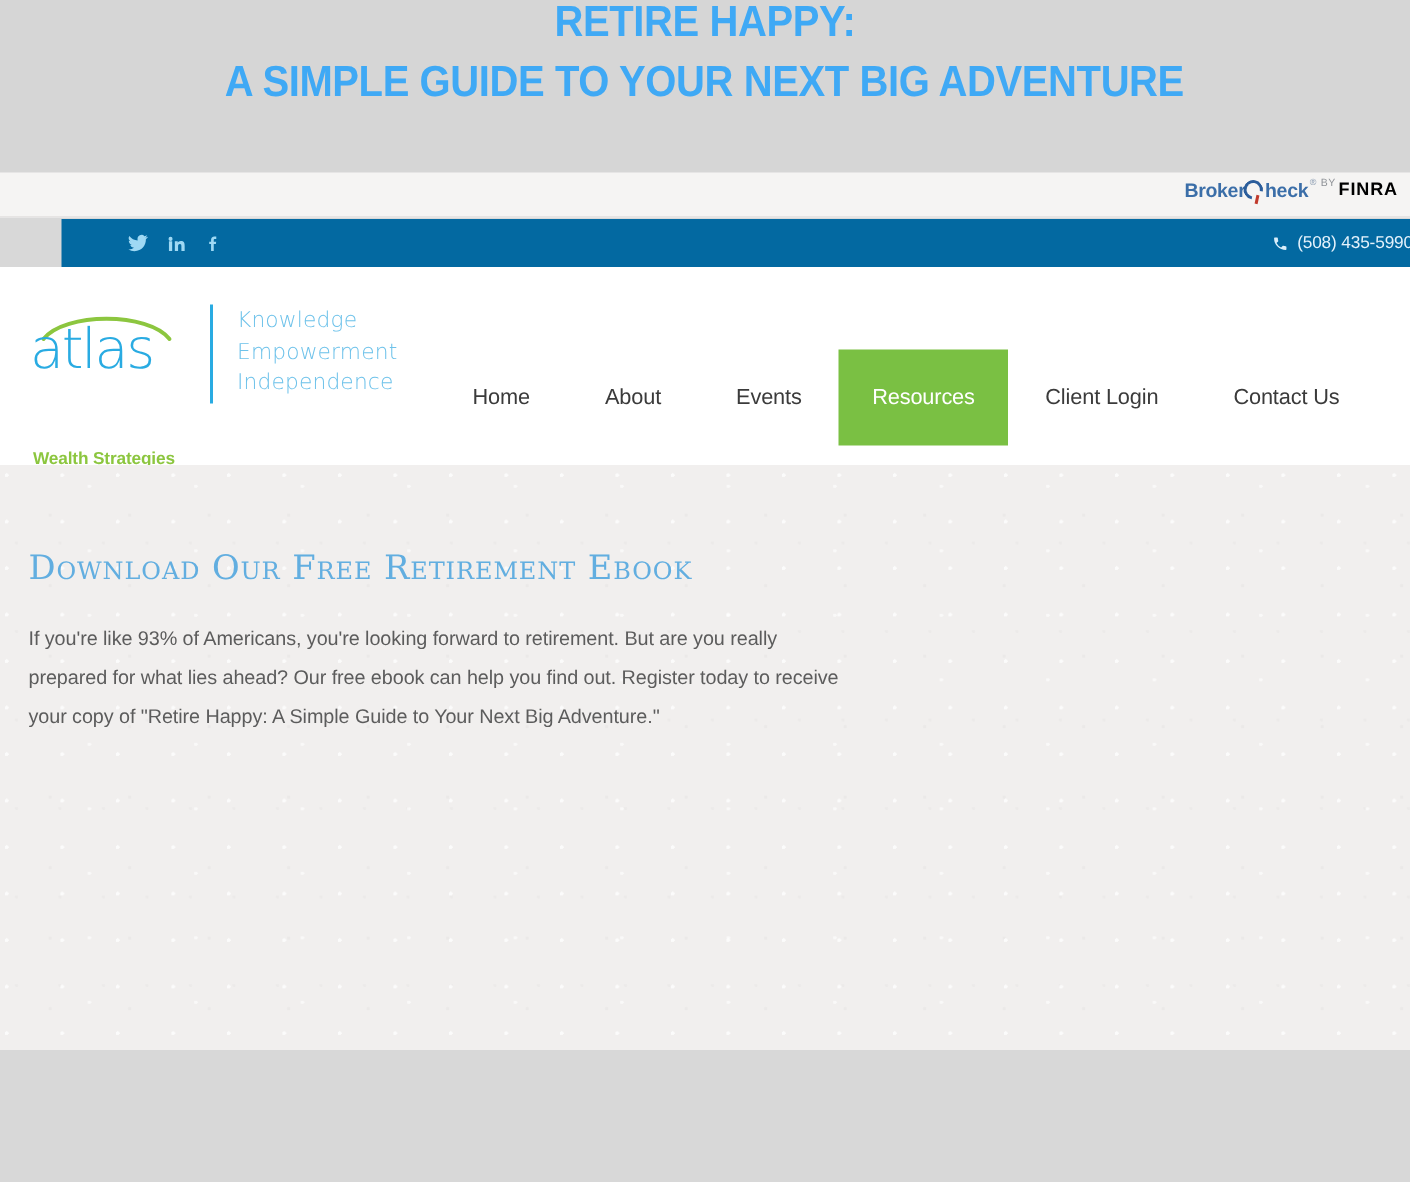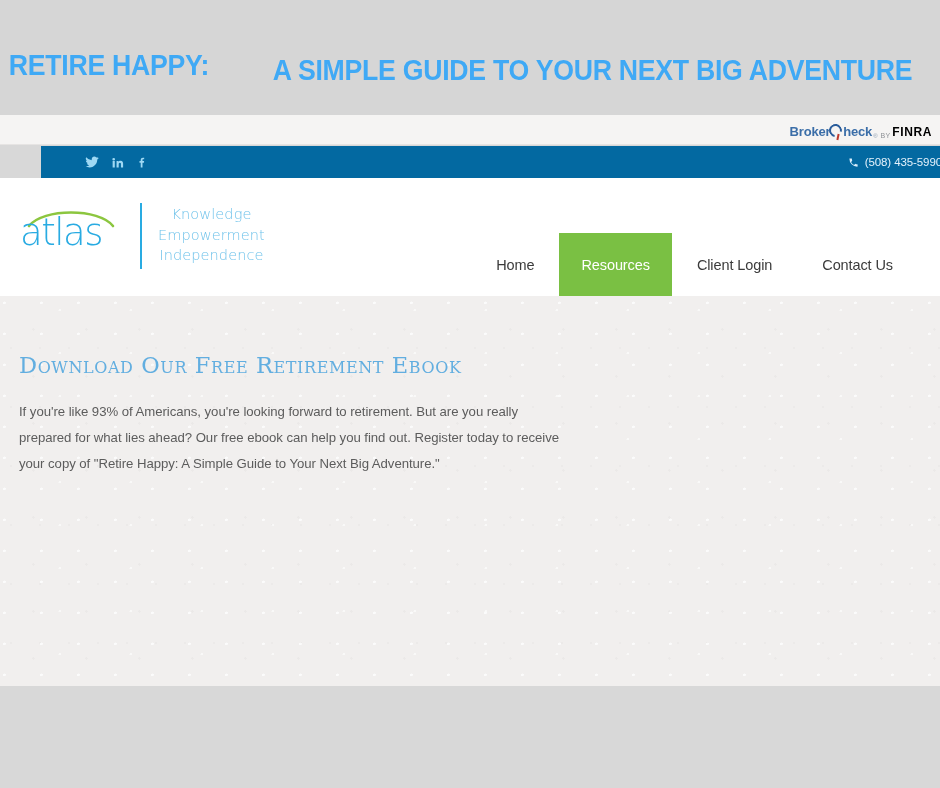--- a/index.html
+++ b/index.html
@@ -23,23 +23,23 @@
   }
 
   
   .banner {
     position: absolute;
     left: 0; top: 0;
     width: 940px;
     height: 140px;
     background: #d6d6d6;
     display: flex;
-    flex-direction: row;
-    align-items: center;
-    justify-content: space-between;
+    flex-direction: column;
+    align-items: center;
+    justify-content: flex-start;
   }
   .banner-line {
     color: #3fa9f5;
     font-family: "Liberation Sans", sans-serif;
     font-weight: bold;
     letter-spacing: -0.3px;
     text-align: center;
     line-height: 1.05;
     transform: scaleX(0.92);
     white-space: nowrap;
@@ -55,21 +55,21 @@
     height: 30px;
     background: #f5f4f3;
     border-bottom: 1px solid #e6e4e3;
     box-sizing: border-box;
   }
   .bc-logo {
     position: absolute;
     right: 8px;
     top: 4px;
     display: flex;
-    align-items: flex-end;
+    align-items: flex-start;
     height: 20px;
     white-space: nowrap;
   }
   .bc-broker {
     font-family: "Liberation Sans", sans-serif;
     font-size: 13px;
     font-weight: bold;
     color: #3b6ea8;
     letter-spacing: -0.2px;
   }
@@ -235,21 +235,20 @@
     margin: 3px 16px 0 14px;
   }
   .logo-tagline {
     margin-top: 4px;
     font-family: "DejaVu Sans", sans-serif;
     font-size: 14.5px;
     font-weight: 300;
     color: #6ec2ea;
     line-height: 1.42;
     letter-spacing: 0.1px;
-    text-align: center;
   }
   .logo-tagline div { white-space: nowrap; }
 
   .nav {
     position: absolute;
     right: 22px;
     top: 55px;
     display: flex;
     align-items: flex-start;
     height: 64px;
@@ -267,21 +266,21 @@
   }
   .nav-item.active {
     background: #7ac043;
     color: #ffffff;
     padding: 0 22px;
   }
 
   
   .content {
     position: absolute;
-    left: 0; top: 296px;
+    left: 0; top: 310px;
     width: 940px;
     height: 390px;
     background:
       radial-gradient(circle at 12% 22%, rgba(255,255,255,0.75) 0 1.2px, transparent 1.4px),
       radial-gradient(circle at 63% 71%, rgba(0,0,0,0.022) 0 1.1px, transparent 1.3px),
       radial-gradient(circle at 84% 33%, rgba(255,255,255,0.6) 0 1.1px, transparent 1.3px),
       radial-gradient(circle at 38% 88%, rgba(0,0,0,0.018) 0 1px, transparent 1.2px),
       #f1efee;
     background-size: 37px 31px, 53px 47px, 71px 43px, 29px 59px, auto;
   }
@@ -390,20 +389,22 @@
       <div class="logo-divider"></div>
       <div class="logo-tagline">
         <div>Knowledge</div>
         <div>Empowerment</div>
         <div>Independence</div>
       </div>
     </div>
 
     <div class="nav">
       <div class="nav-item">Home</div>
+      <div class="nav-item">About</div>
+      <div class="nav-item">Events</div>
       <div class="nav-item active">Resources</div>
       <div class="nav-item">Client Login</div>
       <div class="nav-item">Contact Us</div>
     </div>
 
   </div>
 
   <div class="content">
     <div class="content-inner">
       <h1 class="headline">Download Our Free Retirement Ebook</h1>

